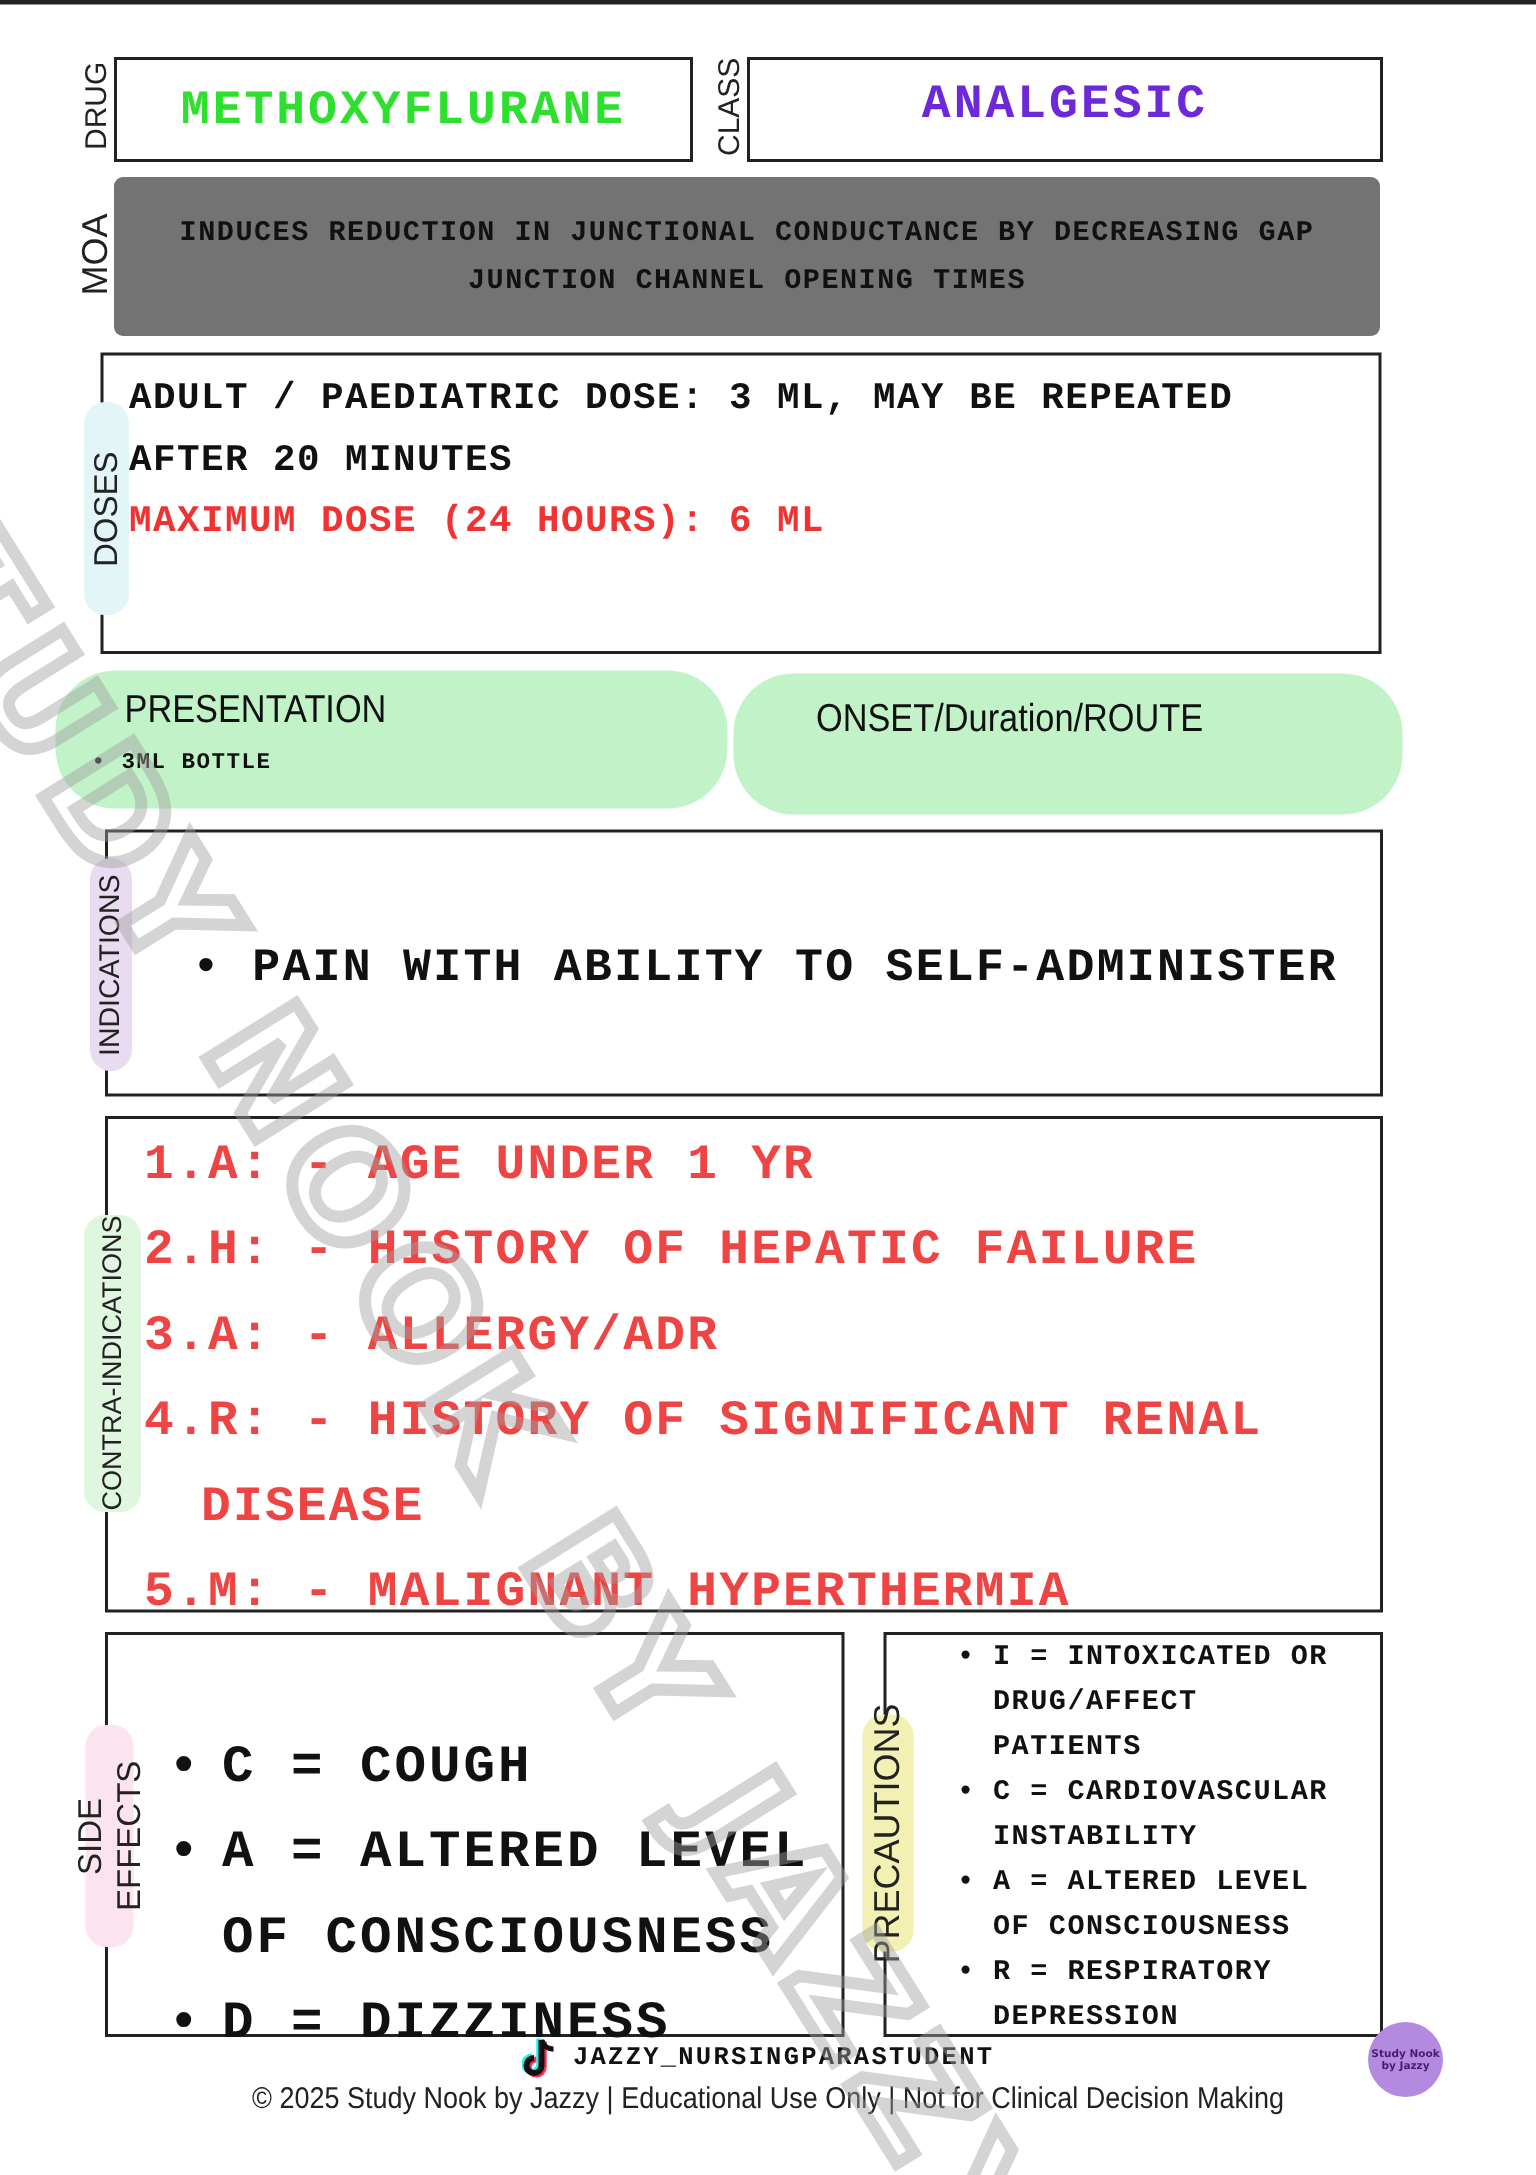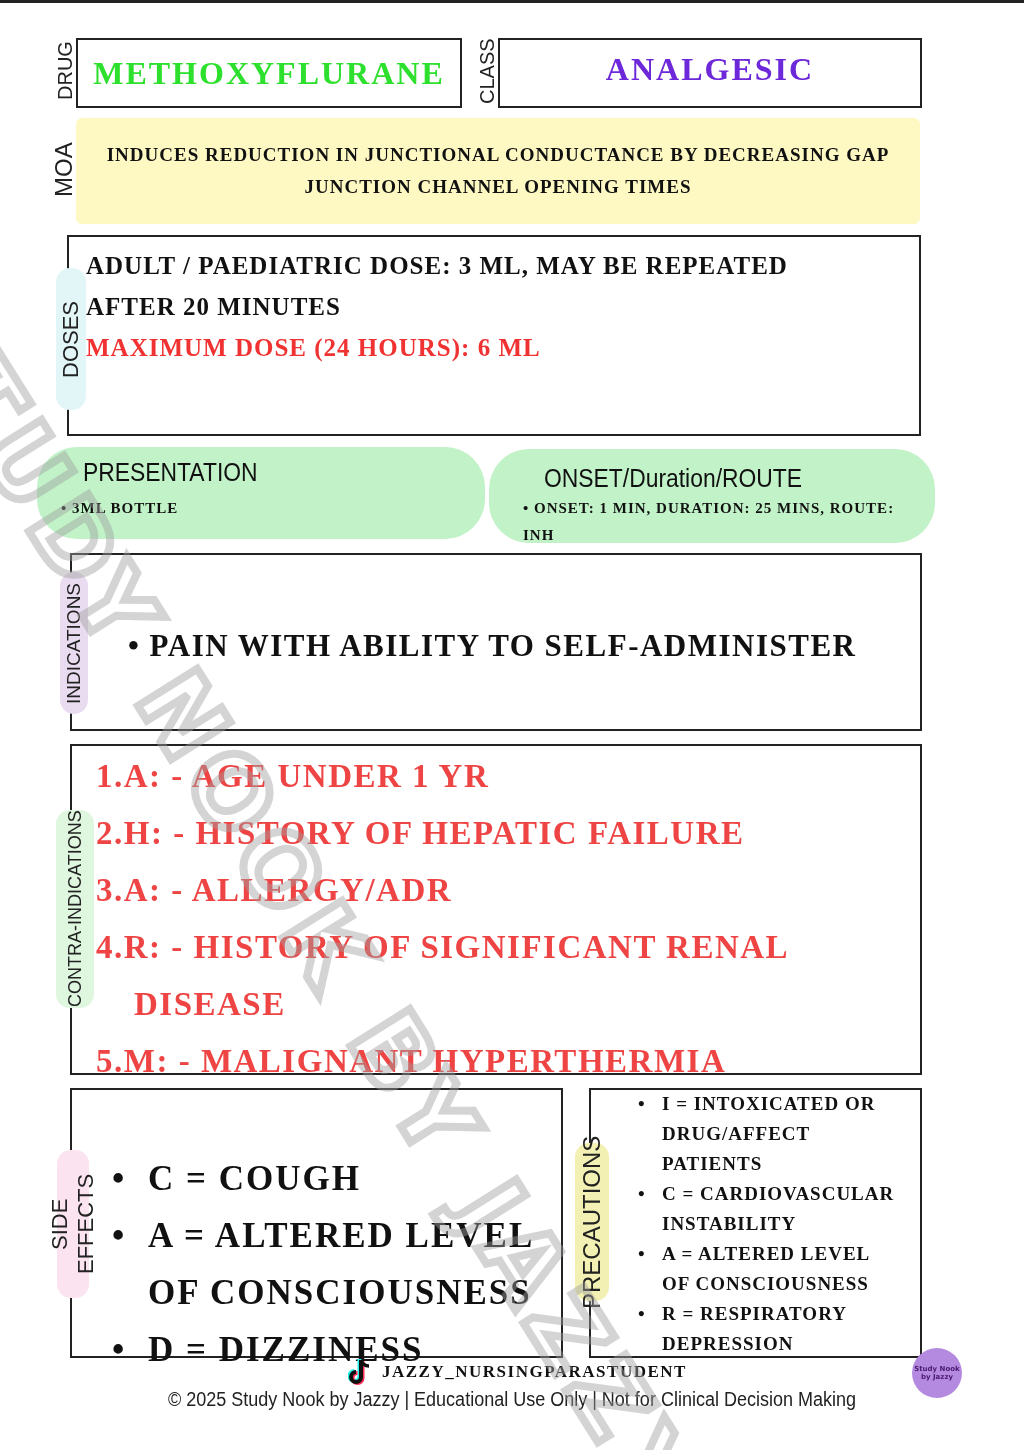--- a/index.html
+++ b/index.html
@@ -1,21 +1,21 @@
 <!DOCTYPE html>
 <html><head>
 <meta charset="utf-8">
 <style>
   * { box-sizing: border-box; margin: 0; padding: 0; }
   html, body { width: 1024px; height: 1450px; background: #ffffff; overflow: hidden; }
   body { position: relative; font-family: "DejaVu Sans", sans-serif; color: #111; }
 
   .topline { position: absolute; left: 0; top: 0; width: 1024px; height: 3px; background: #222; }
 
-  .hand { font-family: Liberation Serif, serif; font-weight: bold; text-transform: uppercase; letter-spacing: 1px; }
+  .hand { font-family: Liberation Mono, monospace; font-weight: bold; text-transform: uppercase; letter-spacing: 1px; }
 
   .box { position: absolute; border: 2px solid #222; background: transparent; }
 
   .side-label {
     position: absolute;
     writing-mode: vertical-rl;
     transform: rotate(180deg);
     font-family: "Liberation Sans", sans-serif;
     color: #222;
     text-align: center;
@@ -26,21 +26,21 @@
   
   #drug-label { left: 52px; top: 40px; width: 26px; height: 62px; font-size: 20px; }
   #drug-box { left: 76px; top: 38px; width: 386px; height: 70px; display:flex; align-items:center; justify-content:center; }
   #drug-name { color: #2ee02e; font-size: 32px; letter-spacing: 2px; }
   #class-label { left: 474px; top: 40px; width: 26px; height: 62px; font-size: 20px; }
   #class-box { left: 498px; top: 38px; width: 424px; height: 70px; display:flex; align-items:center; justify-content:center; padding-bottom: 8px; }
   #class-name { color: #6d28d9; font-size: 32px; letter-spacing: 2px; }
 
   
   #moa-label { left: 50px; top: 140px; width: 28px; height: 60px; font-size: 24px; }
-  #moa-box { position: absolute; left: 76px; top: 118px; width: 844px; height: 106px; background: #fef9c3; border-radius: 6px;
+  #moa-box { position: absolute; left: 76px; top: 118px; width: 844px; height: 106px; background: #737373; border-radius: 6px;
              display:flex; align-items:center; justify-content:flex-start; text-align:center; padding: 0 10px; }
   #moa-text { font-size: 19px; line-height: 32px; color: #111; }
 
   
   #doses-box { left: 67px; top: 235px; width: 854px; height: 201px; }
   #doses-label { left: 56px; top: 268px; width: 30px; height: 142px; background: #e2f6f8; font-size: 22px; }
   #doses-content { position: absolute; left: 86px; top: 245px; width: 800px; font-size: 25px; line-height: 41px; }
   .red { color: #f03232; }
   #doses-content .indent { padding-left: 10px; }
 
@@ -122,21 +122,20 @@
   <div class="red">MAXIMUM DOSE (24 HOURS): 6 ML</div>
 </div>
 
 <div id="pres-pill" class="pill">
   <div id="pres-title" class="pill-title">PRESENTATION</div>
   <div id="pres-item" class="pill-bullet hand">• 3ML BOTTLE</div>
 </div>
 
 <div id="onset-pill" class="pill">
   <div id="onset-title" class="pill-title">ONSET/Duration/ROUTE</div>
-  <div id="onset-item" class="pill-bullet hand">• ONSET: 1 MIN, DURATION: 25 MINS, ROUTE: INH</div>
 </div>
 
 <div id="ind-box" class="box"></div>
 <div id="ind-label" class="side-label">INDICATIONS</div>
 <div id="ind-content" class="hand">• PAIN WITH ABILITY TO SELF-ADMINISTER</div>
 
 <div id="ci-box" class="box"></div>
 <div id="ci-label" class="side-label">CONTRA-INDICATIONS</div>
 <div id="ci-list" class="hand">
   <div>1.A: - AGE UNDER 1 YR</div>

